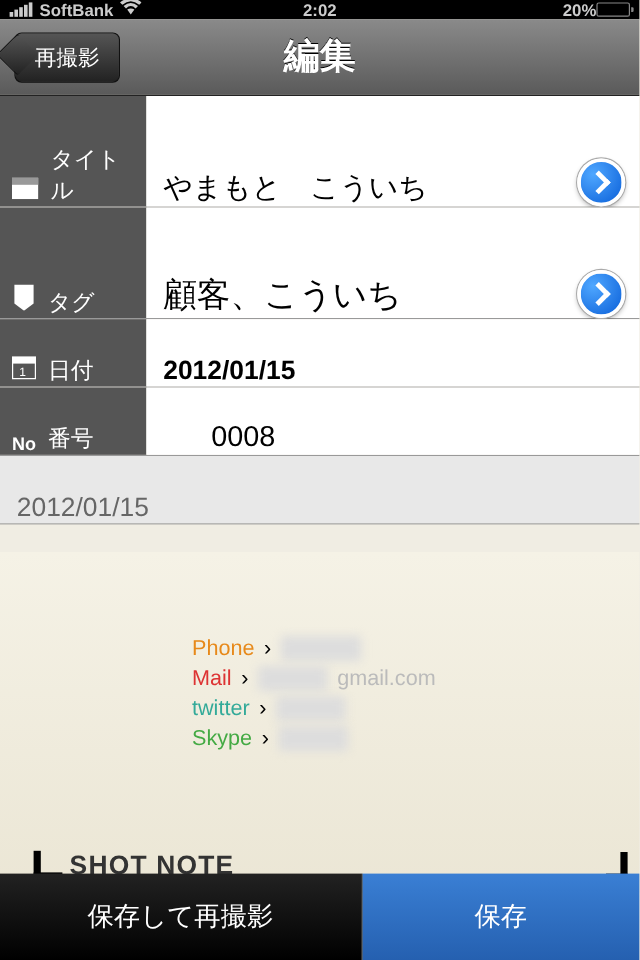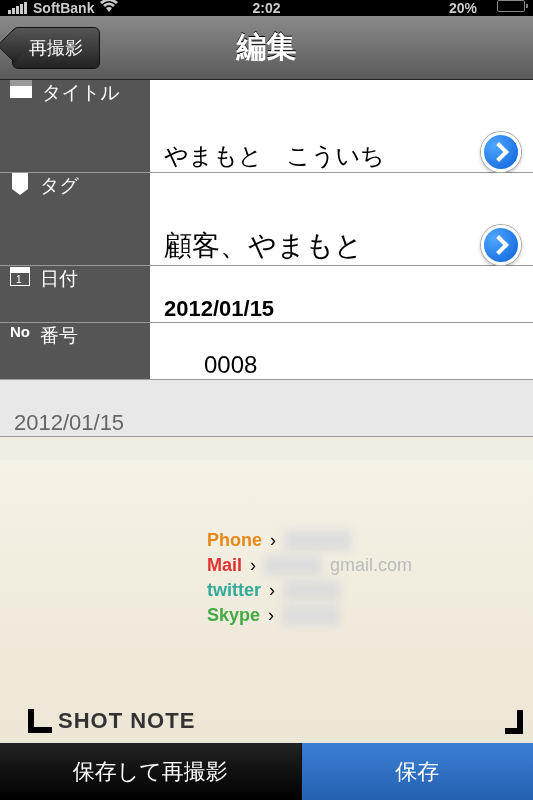--- a/index.html
+++ b/index.html
@@ -16,21 +16,21 @@
   background: #000;
   color: #ccc;
   display: flex;
   align-items: center;
   padding: 0 8px;
   font-size: 14px;
   font-weight: bold;
 }
 .status-left { display: flex; align-items: center; gap: 6px; flex: 1; }
 .status-center { flex: 1; text-align: center; }
-.status-right { flex: 1; display: flex; justify-content: flex-end; align-items: flex-start; gap: 20px; }
+.status-right { flex: 1; display: flex; justify-content: flex-end; align-items: center; gap: 0; }
 .signal-bars { display: inline-flex; gap: 1px; align-items: flex-end; }
 .signal-bars span { width: 3px; background: #ccc; }
 .signal-bars span:nth-child(1){height:4px}.signal-bars span:nth-child(2){height:6px}.signal-bars span:nth-child(3){height:8px}.signal-bars span:nth-child(4){height:10px}.signal-bars span:nth-child(5){height:12px}
 .wifi-icon { font-size: 16px; }
 .battery-icon { width: 28px; height: 12px; border: 1px solid #888; border-radius: 2px; position: relative; }
 .battery-icon::after { content:''; position:absolute; right:-4px; top:3px; width:2px; height:4px; background:#888; border-radius:0 1px 1px 0;}
 .battery-fill { height:100%; width:20%; background:#d33; }
 .nav-bar {
   height: 64px;
   background: linear-gradient(#8a8a8a, #5a5a5a);
@@ -57,21 +57,21 @@
 .back-btn span { position: relative; z-index: 1; }
 .nav-title {
   position: absolute;
   left: 50%;
   transform: translateX(-50%);
   color:#fff; font-size:30px; font-weight:bold; text-shadow:0 -1px 0 #000;
 }
 .content { display:flex; flex-direction:column; }
 .row { display:flex; border-bottom:1px solid #999; }
 .row-label {
-  width: 150px; background:#555; color:#fff; display:flex; align-items:flex-start;
+  width: 122px; background:#555; color:#fff; display:flex; align-items:flex-end;
   padding:0 10px; gap:10px; font-size:19px;
 }
 .row-label svg, .row-label .ico { flex-shrink:0; }
 .row-value {
   flex:1; background:#fff; display:flex; align-items:flex-end; padding:0 14px;
   position:relative; font-size:22px;
 }
 .row.tall .row-value, .row.tall .row-label { min-height:92px; }
 .row.short .row-value, .row.short .row-label { min-height:56px; }
 .row.muted .row-value { background:#e8e8e8; color:#666; }
@@ -90,31 +90,31 @@
 .tag-val { font-size:28px; font-weight:500; }
 .date-val { font-size:22px; font-weight:bold; }
 .num-val { font-size:24px; padding-left:40px; }
 .bg-card {
   position:absolute; top:460px; left:0; right:0; bottom:56px;
   background: linear-gradient(to bottom, #f5f2e6, #ebe6d5);
   padding: 70px 30px 0 160px;
   font-size:18px;
 }
 .bg-card .line { display:flex; gap:8px; margin-bottom:4px; filter: blur(0.3px); }
-.bg-card .label { font-weight:bold;margin-left:47px; }
+.bg-card .label { font-weight:normal; }
 .bg-card .blur { filter:blur(4px); color:#ddd; background:#ddd; border-radius:3px; padding:0 20px; }
 .phone-l{color:#e7891a}.mail-l{color:#d33}.twitter-l{color:#3a9}.skype-l{color:#4a4}
 .shotnote {
   position:absolute; bottom:66px; left:28px; font-size:22px; font-weight:bold;
   letter-spacing:1px; color:#333; display:flex; align-items:center; gap:6px;
 }
 .corner-mark { width:24px; height:24px; border:6px solid #000; border-right:none; border-top:none; }
 .corner-mark.r { position:absolute; right:10px; bottom:66px; border:6px solid #000; border-left:none; border-top:none; width:18px; height:24px;}
 .bottom-bar {
-  position:absolute; bottom:0; left:0; right:0; height:57px; display:flex;
+  position:absolute; bottom:0; left:0; right:0; height:72px; display:flex;
 }
 .bottom-btn {
   display:flex; align-items:center; justify-content:center; color:#fff;
   font-size:22px; font-weight:500;
 }
 .bottom-btn.left { flex:1.3; background:linear-gradient(#222,#000); }
 .bottom-btn.right { flex:1; background:linear-gradient(#3a7fd4,#2560b0); border-left:1px solid #111; }
 </style>
 </head>
 <body>
@@ -170,21 +170,21 @@
   <div class="row tall">
     <div class="row-label">
       <span class="ico">
         <svg width="20" height="22">
             <path d="M2 0 H18 V16 L10 22 L2 16 Z" fill="#fff"></path>
           </svg>
       </span>
       <span>タグ</span>
     </div>
     <div class="row-value">
-      <span class="tag-val">顧客、やまもと</span>
+      <span class="tag-val">顧客、こういち</span>
       <span class="detail-btn"></span>
     </div>
   </div>
 
   <div class="row short">
     <div class="row-label">
       <span class="ico">
         <svg width="20" height="20">
             <rect x="0" y="2" width="20" height="18" fill="none" stroke="#fff" stroke-width="2"></rect>
             <rect x="0" y="2" width="20" height="5" fill="#fff"></rect>

